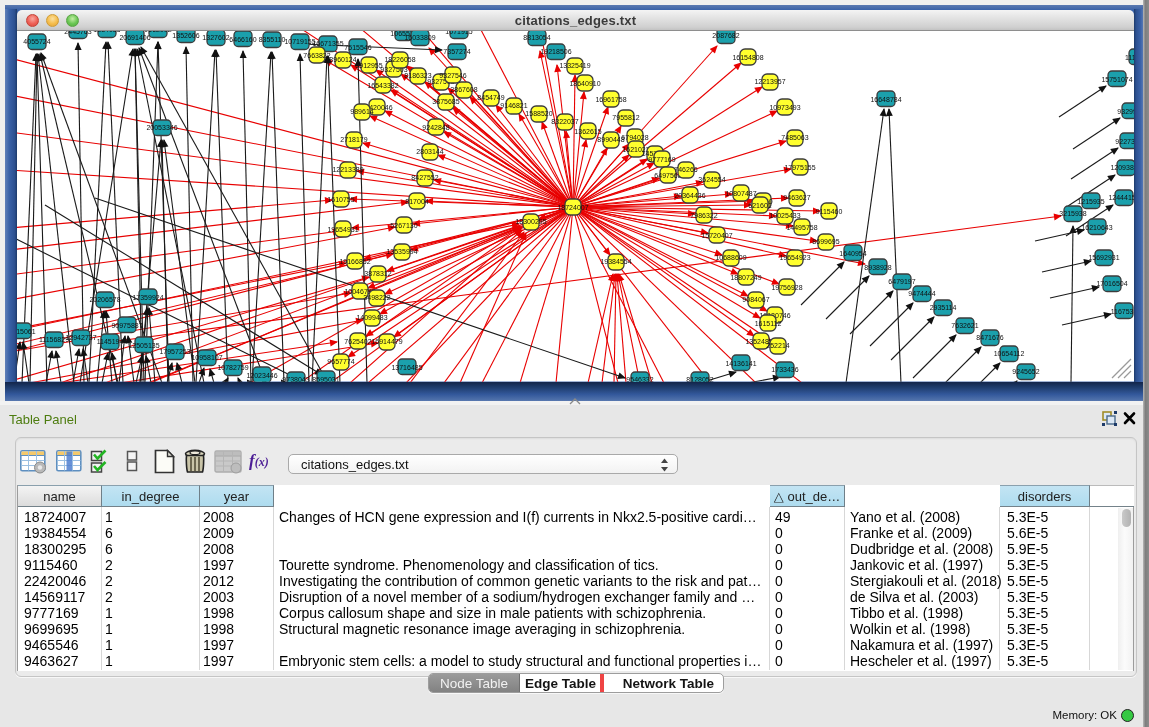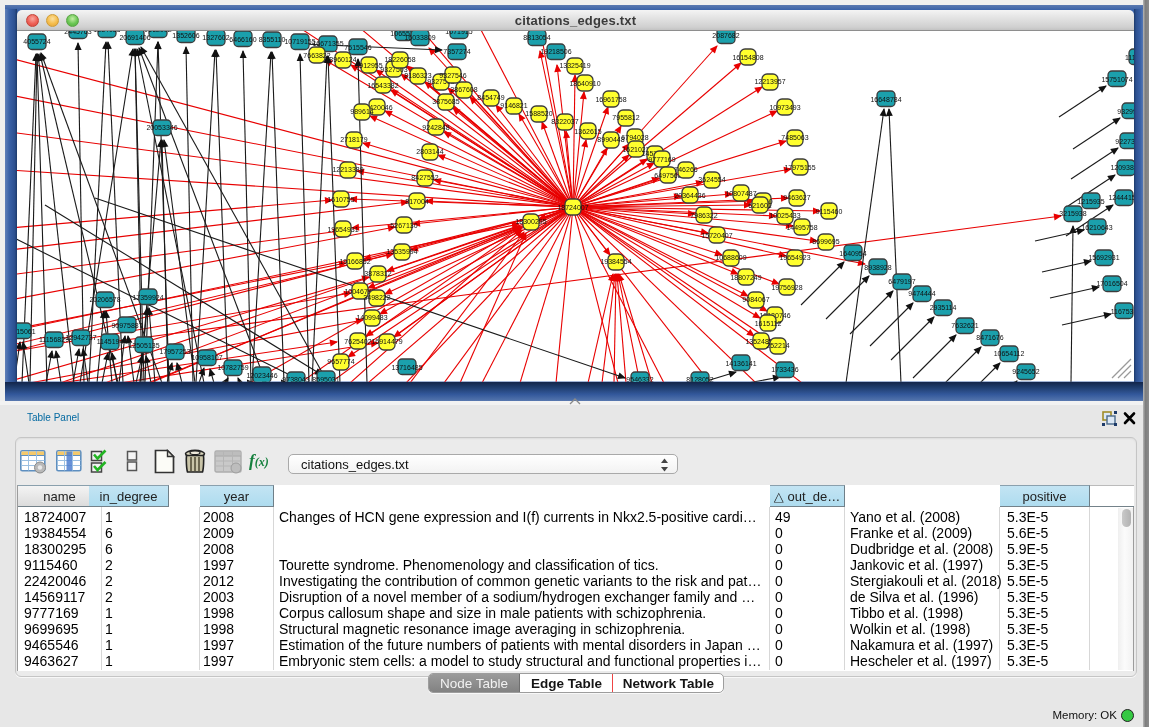--- a/index.html
+++ b/index.html
@@ -26,21 +26,21 @@
  border-bottom:1px solid #8e8e8e}
 #titlebar .tt{position:absolute;left:0;right:0;top:3px;text-align:center;
  font-size:13px;font-weight:bold;color:#3b3b3b;letter-spacing:.2px}
 .tl{position:absolute;top:14px;width:13px;height:13px;border-radius:50%}
 #tlr{left:26px;background:radial-gradient(circle at 50% 35%,#f8a79f,#ee6056 55%,#d8473c);border:1px solid #c44237}
 #tly{left:46px;background:radial-gradient(circle at 50% 35%,#fbe0a0,#f5bd4b 55%,#e0a33a);border:1px solid #cf9c36}
 #tlg{left:66px;background:radial-gradient(circle at 50% 35%,#c3eda4,#69c653 55%,#52ad41);border:1px solid #59a344}
 
 #divider{position:absolute;left:0;top:401px;width:1143px;height:4px;background:#f2f2f2}
 #tpanel{position:absolute;left:0;top:405px;width:1143px;height:322px;background:#e7e7e7}
-#tptitle{position:absolute;left:27px;top:412px;font-size:10px;color:#0369a1}
+#tptitle{position:absolute;left:9px;top:412px;font-size:13px;color:#4d7c0f}
 #floaticon{position:absolute;left:1102px;top:411px;width:16px;height:15px}
 #closex{position:absolute;left:1123px;top:411px}
 #innerpanel{position:absolute;left:15px;top:437px;width:1122px;height:240px;
  background:#ebebeb;border:1px solid #c5c5c5;border-radius:6px;
  box-shadow:inset 0 1px 2px rgba(0,0,0,.06), 0 1px 0 #f8f8f8}
 
 .tbi{position:absolute;top:449px}
 #dropdown{position:absolute;left:288px;top:454px;width:390px;height:20px;
  background:linear-gradient(180deg,#ffffff,#f2f2f2);border:1px solid #a9a9a9;
  border-radius:5px;font-size:13px;color:#111;line-height:19px;padding-left:12px}
@@ -58,21 +58,21 @@
  background:linear-gradient(90deg,#efefef,#fbfbfb 45%,#f1f1f1)}
 #thumb{position:absolute;left:1122px;top:509px;width:9px;height:18px;border-radius:5px;
  background:linear-gradient(90deg,#c9c9c9,#b2b2b2)}
 
 #tabs{position:absolute;left:428px;top:673px;width:296px;height:20px;border-radius:5px;
  border:1px solid #9d9d9d;background:#fff;overflow:hidden;box-shadow:0 1px 0 rgba(255,255,255,.7)}
 .tab{position:absolute;top:0;height:20px;font-size:13.5px;font-weight:bold;
  text-align:center;line-height:19px;color:#141414}
 #tab1{left:0;width:91px;background:linear-gradient(180deg,#9b9b9b,#7f7f7f);color:#f2f2f2;
  font-weight:normal;border-right:1px solid #6f6f6f}
-#tab2{left:92px;width:92px;border-right:1px solid #ef4444}
+#tab2{left:92px;width:83px;border-right:4px solid #ef4444}
 #tab3{left:183px;width:113px}
 
 #mem{position:absolute;left:0;top:709px;width:1117px;text-align:right;font-size:11.5px;color:#111}
 #memdot{position:absolute;left:1121px;top:709px;width:13px;height:13px;border-radius:50%;
  background:#35c943;border:1.5px solid #222}
 </style></head>
 <body>
 <div id="stage">
 <div id="blue"></div>
 <div id="blueT"></div>
@@ -662,31 +662,31 @@
 <svg class="tbi" style="left:214px" width="32" height="26" viewBox="0 0 32 26">
       <rect x="1" y="2" width="26" height="21" rx="1.5" fill="#c9c9c9" stroke="#adadad" stroke-width="1.4"></rect>
       <rect x="1.8" y="2.8" width="24.6" height="4" fill="#bdbdbd"></rect>
       <line x1="1" y1="7" x2="27" y2="7" stroke="#a8a8a8"></line>
       <line x1="1" y1="12" x2="27" y2="12" stroke="#b5b5b5"></line>
       <line x1="1" y1="17" x2="27" y2="17" stroke="#b5b5b5"></line>
       <line x1="9.5" y1="2" x2="9.5" y2="22" stroke="#b5b5b5"></line>
       <line x1="18.5" y1="2" x2="18.5" y2="22" stroke="#b5b5b5"></line>
       <circle cx="22" cy="19" r="5" fill="#bdbdbd" stroke="#9d9d9d"></circle>
     </svg>
-<div class="tbi" style="position:absolute;left:249px;top:451px;font-size:17px;font-style:italic;font-weight:bold;color:#15803d;font-family:'Liberation Serif',serif">f<span style="font-size:12px">(x)</span></div>
+<div class="tbi" style="position:absolute;left:249px;top:451px;font-size:17px;font-style:italic;font-weight:bold;color:#4c1d95;font-family:'Liberation Serif',serif">f<span style="font-size:12px">(x)</span></div>
 <div id="dropdown">citations_edges.txt<span class="st"><svg width="9" height="14" viewBox="0 0 9 14">
           <path d="M4.5 0.5 L8 5 H1 z" fill="#444"></path>
           <path d="M4.5 13.5 L8 9 H1 z" fill="#444"></path>
         </svg></span></div>
 <div id="tbl"></div>
 <div class="hd hdg" style="left:18px;width:84px">name</div>
-<div class="hd" style="left:89px;width:80px">in_degree</div>
+<div class="hd" style="left:102px;width:98px">in_degree</div>
 <div class="hd" style="left:200px;width:74px">year</div>
 <div class="hd" style="left:770px;width:75px">△ out_de…</div>
-<div class="hd" style="left:1000px;width:90px">positive</div>
+<div class="hd" style="left:1000px;width:90px">disorders</div>
 <div class="hd" style="left:1090px;width:44px;background:#fff;border-top:1px solid #bbb;border-right:none;border-bottom:1px solid #74828a"></div>
 <div class="col" style="left:101px;width:0px"></div>
 <div class="col" style="left:199px;width:0px"></div>
 <div class="col" style="left:273px;width:0px"></div>
 <div class="col" style="left:769px;width:0px"></div>
 <div class="col" style="left:844px;width:0px"></div>
 <div class="col" style="left:999px;width:0px"></div>
 <div class="col" style="left:1089px;width:0px"></div>
 <div class="rowtxt" style="left:24px;top:509px;width:76px">18724007</div>
 <div class="rowtxt" style="left:105px;top:509px;width:93px">1</div>
@@ -719,40 +719,39 @@
 <div class="rowtxt" style="left:203px;top:573px;width:69px">2012</div>
 <div class="rowtxt" style="left:279px;top:573px;width:489px">Investigating the contribution of common genetic variants to the risk and pat…</div>
 <div class="rowtxt" style="left:775px;top:573px;width:68px">0</div>
 <div class="rowtxt" style="left:850px;top:573px;width:154px">Stergiakouli et al. (2018)</div>
 <div class="rowtxt" style="left:1007px;top:573px;width:81px">5.5E‑5</div>
 <div class="rowtxt" style="left:24px;top:589px;width:76px">14569117</div>
 <div class="rowtxt" style="left:105px;top:589px;width:93px">2</div>
 <div class="rowtxt" style="left:203px;top:589px;width:69px">2003</div>
 <div class="rowtxt" style="left:279px;top:589px;width:489px">Disruption of a novel member of a sodium/hydrogen exchanger family and …</div>
 <div class="rowtxt" style="left:775px;top:589px;width:68px">0</div>
-<div class="rowtxt" style="left:850px;top:589px;width:154px">de Silva et al. (1996)</div>
+<div class="rowtxt" style="left:850px;top:589px;width:154px">de Silva et al. (2003)</div>
 <div class="rowtxt" style="left:1007px;top:589px;width:81px">5.3E‑5</div>
 <div class="rowtxt" style="left:24px;top:605px;width:76px">9777169</div>
 <div class="rowtxt" style="left:105px;top:605px;width:93px">1</div>
 <div class="rowtxt" style="left:203px;top:605px;width:69px">1998</div>
 <div class="rowtxt" style="left:279px;top:605px;width:489px">Corpus callosum shape and size in male patients with schizophrenia.</div>
 <div class="rowtxt" style="left:775px;top:605px;width:68px">0</div>
 <div class="rowtxt" style="left:850px;top:605px;width:154px">Tibbo et al. (1998)</div>
 <div class="rowtxt" style="left:1007px;top:605px;width:81px">5.3E‑5</div>
 <div class="rowtxt" style="left:24px;top:621px;width:76px">9699695</div>
 <div class="rowtxt" style="left:105px;top:621px;width:93px">1</div>
 <div class="rowtxt" style="left:203px;top:621px;width:69px">1998</div>
 <div class="rowtxt" style="left:279px;top:621px;width:489px">Structural magnetic resonance image averaging in schizophrenia.</div>
 <div class="rowtxt" style="left:775px;top:621px;width:68px">0</div>
 <div class="rowtxt" style="left:850px;top:621px;width:154px">Wolkin et al. (1998)</div>
 <div class="rowtxt" style="left:1007px;top:621px;width:81px">5.3E‑5</div>
 <div class="rowtxt" style="left:24px;top:637px;width:76px">9465546</div>
 <div class="rowtxt" style="left:105px;top:637px;width:93px">1</div>
 <div class="rowtxt" style="left:203px;top:637px;width:69px">1997</div>
-<div class="rowtxt" style="left:279px;top:637px;width:489px">Estimation of the future numbers of patients with mental disorders in Japan …</div>
 <div class="rowtxt" style="left:775px;top:637px;width:68px">0</div>
 <div class="rowtxt" style="left:850px;top:637px;width:154px">Nakamura et al. (1997)</div>
 <div class="rowtxt" style="left:1007px;top:637px;width:81px">5.3E‑5</div>
 <div class="rowtxt" style="left:24px;top:653px;width:76px">9463627</div>
 <div class="rowtxt" style="left:105px;top:653px;width:93px">1</div>
 <div class="rowtxt" style="left:203px;top:653px;width:69px">1997</div>
 <div class="rowtxt" style="left:279px;top:653px;width:489px">Embryonic stem cells: a model to study structural and functional properties i…</div>
 <div class="rowtxt" style="left:775px;top:653px;width:68px">0</div>
 <div class="rowtxt" style="left:850px;top:653px;width:154px">Hescheler et al. (1997)</div>
 <div class="rowtxt" style="left:1007px;top:653px;width:81px">5.3E‑5</div>

